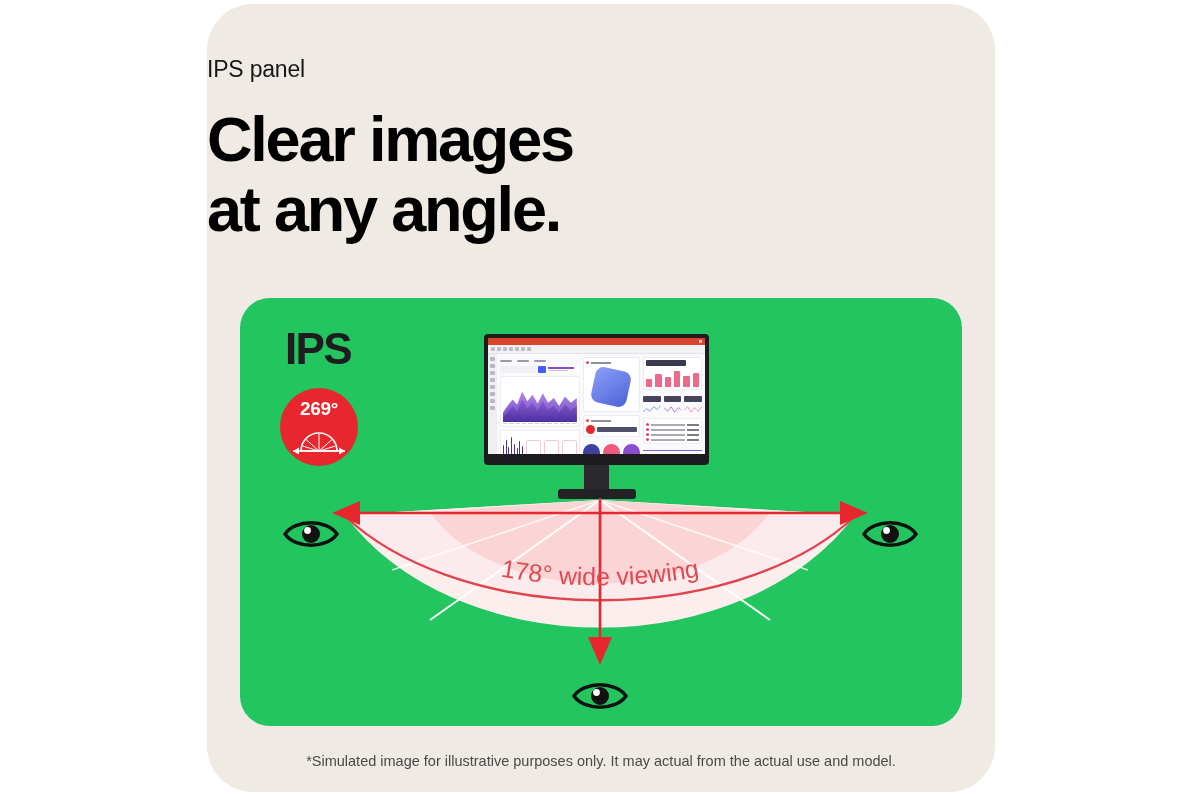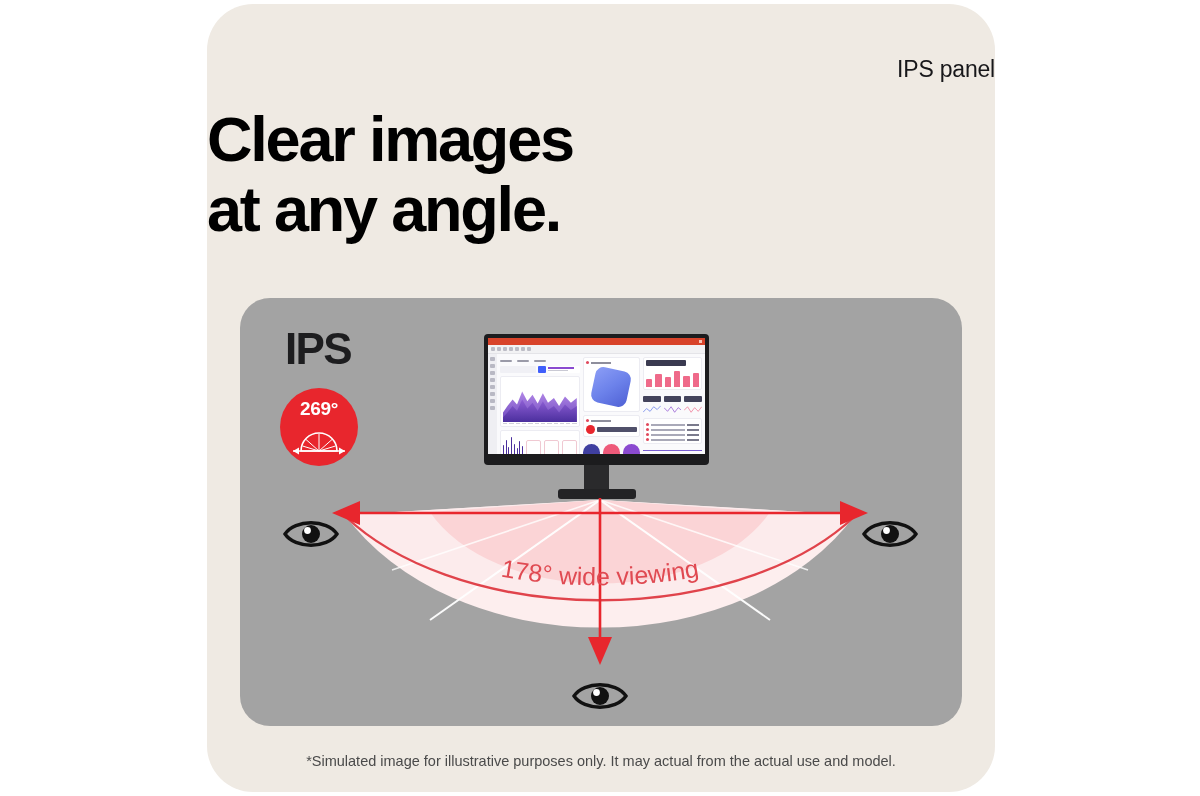--- a/index.html
+++ b/index.html
@@ -13,36 +13,35 @@
 
   
   .beige-card{
     position:absolute; left:207px; top:4px; width:788px; height:788px;
     background:#efeae3; border-radius:46px;
   }
 
   
   .eyebrow{
     position:absolute; left:207px; top:56px; width:788px;
-    text-align:right; font-size:23px; color:#17171a;
+    text-align:left; font-size:23px; color:#17171a;
     letter-spacing:-0.2px;
-    padding-left:8px;
   }
   .headline{
     position:absolute; left:207px; top:104px; width:788px;
     text-align:left; color:#000;
     font-size:63px; font-weight:700; line-height:70px;
     letter-spacing:-2.2px;
   }
   .headline .l2{ display:block; }
 
   
   .white-card{
     position:absolute; left:240px; top:298px; width:722px; height:428px;
-    background:#a3a3a3; border-radius:30px; overflow:hidden;
+    background:#22c55e; border-radius:30px; overflow:hidden;
   }
 
   
   .ips-word{
     position:absolute; left:45px; top:26px;
     font-size:44px; font-weight:700; color:#1d1d1f;
     letter-spacing:-1.6px;
   }
 
   

